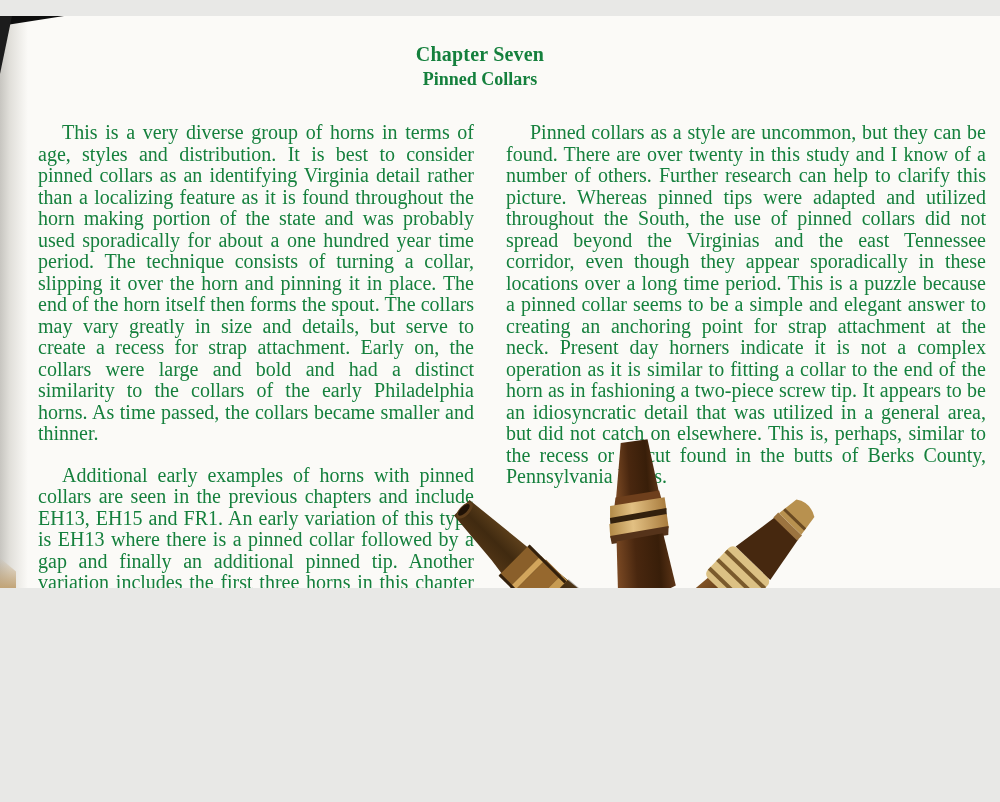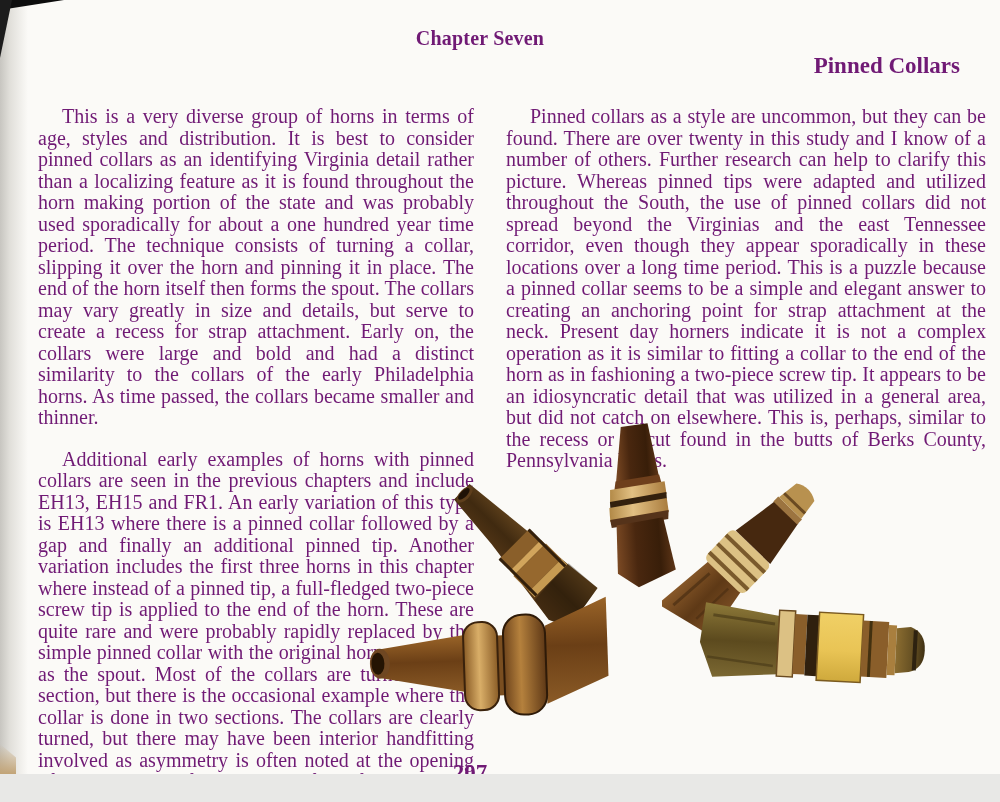--- a/index.html
+++ b/index.html
@@ -1,33 +1,33 @@
 <!DOCTYPE html>
 <html><head>
 <meta charset="utf-8">
 <style>
   html,body { margin:0; padding:0; background:#e8e8e6; }
   .page {
-    position:relative; width:1000px; height:774px; margin:0 auto;
+    position:relative; width:1000px; height:572px; margin:16px auto;
     background:#fbfaf7; overflow:hidden;
-    font-family:"Liberation Serif", serif; color:#701a75;
+    font-family:"Liberation Serif", serif; color:#15803d;
   }
   
   .edge-shade { position:absolute; left:0; top:0; bottom:0; width:28px;
     background:linear-gradient(90deg,#b6b4ae 0%, #d8d6d0 35%, rgba(251,250,247,0) 100%); opacity:.75; }
   .corner-top-black { position:absolute; left:0; top:0; width:64px; height:10px;
     background:#0d0d0d; clip-path:polygon(0 0,100% 0,0 100%); }
   .corner-left-black { position:absolute; left:0; top:0; width:12px; height:58px;
     background:#1c1c1c; clip-path:polygon(0 0,100% 0,0 100%); }
   .corner-bottom-tan { position:absolute; left:0; bottom:0; width:16px; height:30px;
     background:linear-gradient(180deg, rgba(197,172,124,0), #c2a477); clip-path:polygon(0 0,100% 45%,100% 100%,0 100%); }
 
   .header { position:absolute; left:0; top:27px; width:960px; text-align:center; }
   .chapter { font-size:20px; font-weight:600; letter-spacing:.2px; }
-  .title   { font-size:23px; font-weight:bold; margin-top:3px;text-align:right; }
+  .title   { font-size:18px; font-weight:bold; margin-top:3px; }
 
   .col { position:absolute; top:106px; font-size:20px; line-height:21.5px; }
   .col p { margin:0; text-align:justify; text-indent:24px; }
   .col-left  { left:38px;  width:436px; }
   .col-right { left:506px; width:480px; }
   .para2 { margin-top:20px !important; }
   .tail { width:346px; text-align:justify; text-indent:0; }
 
   .horn { position:absolute; }
 

